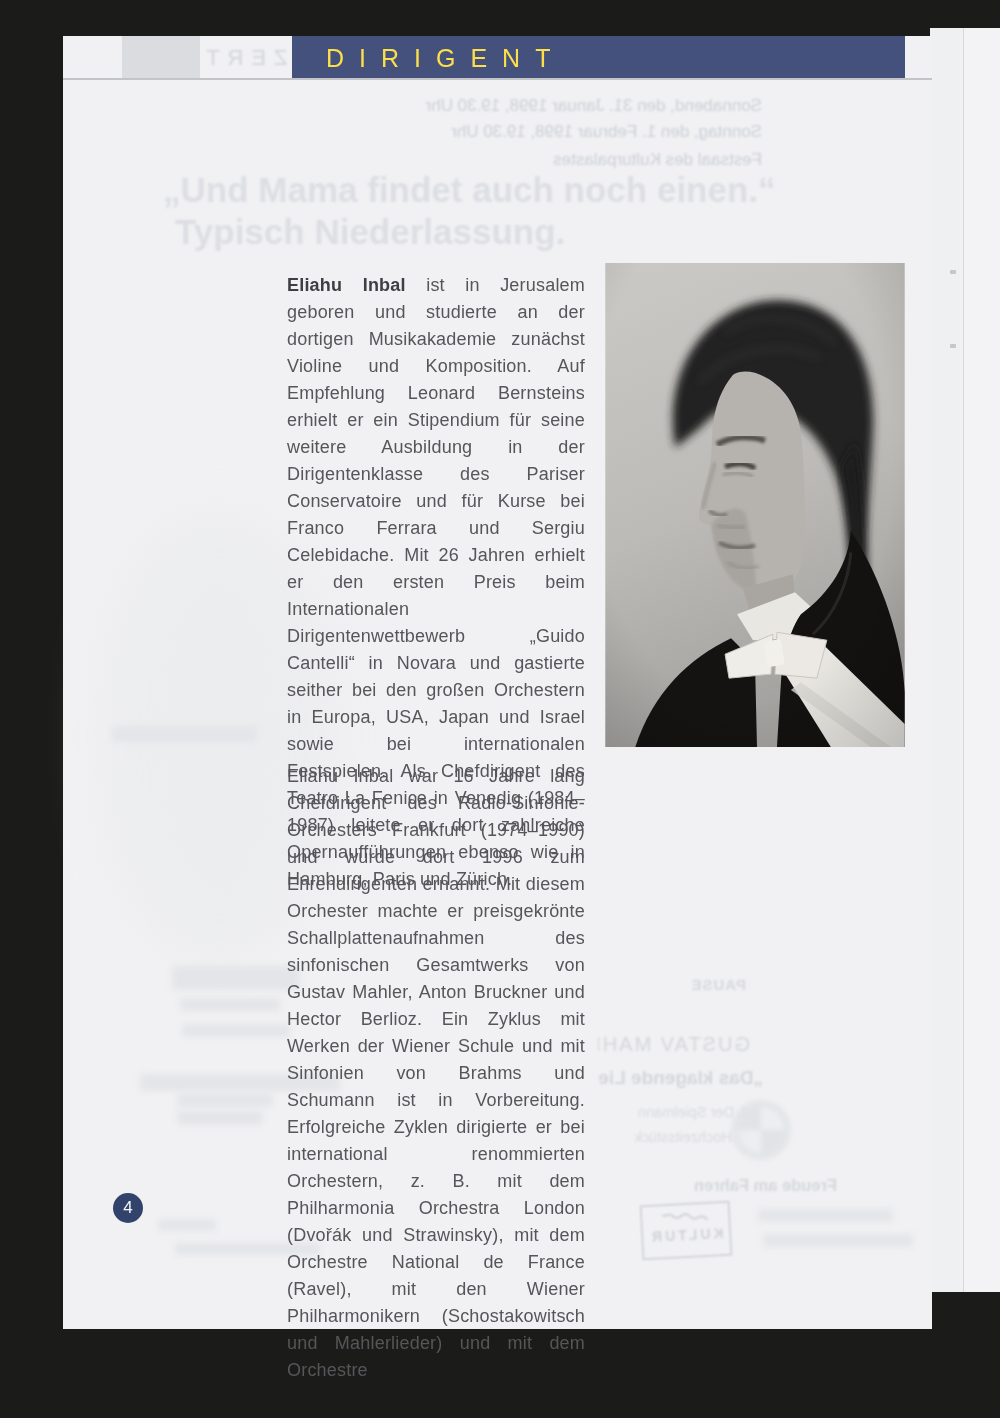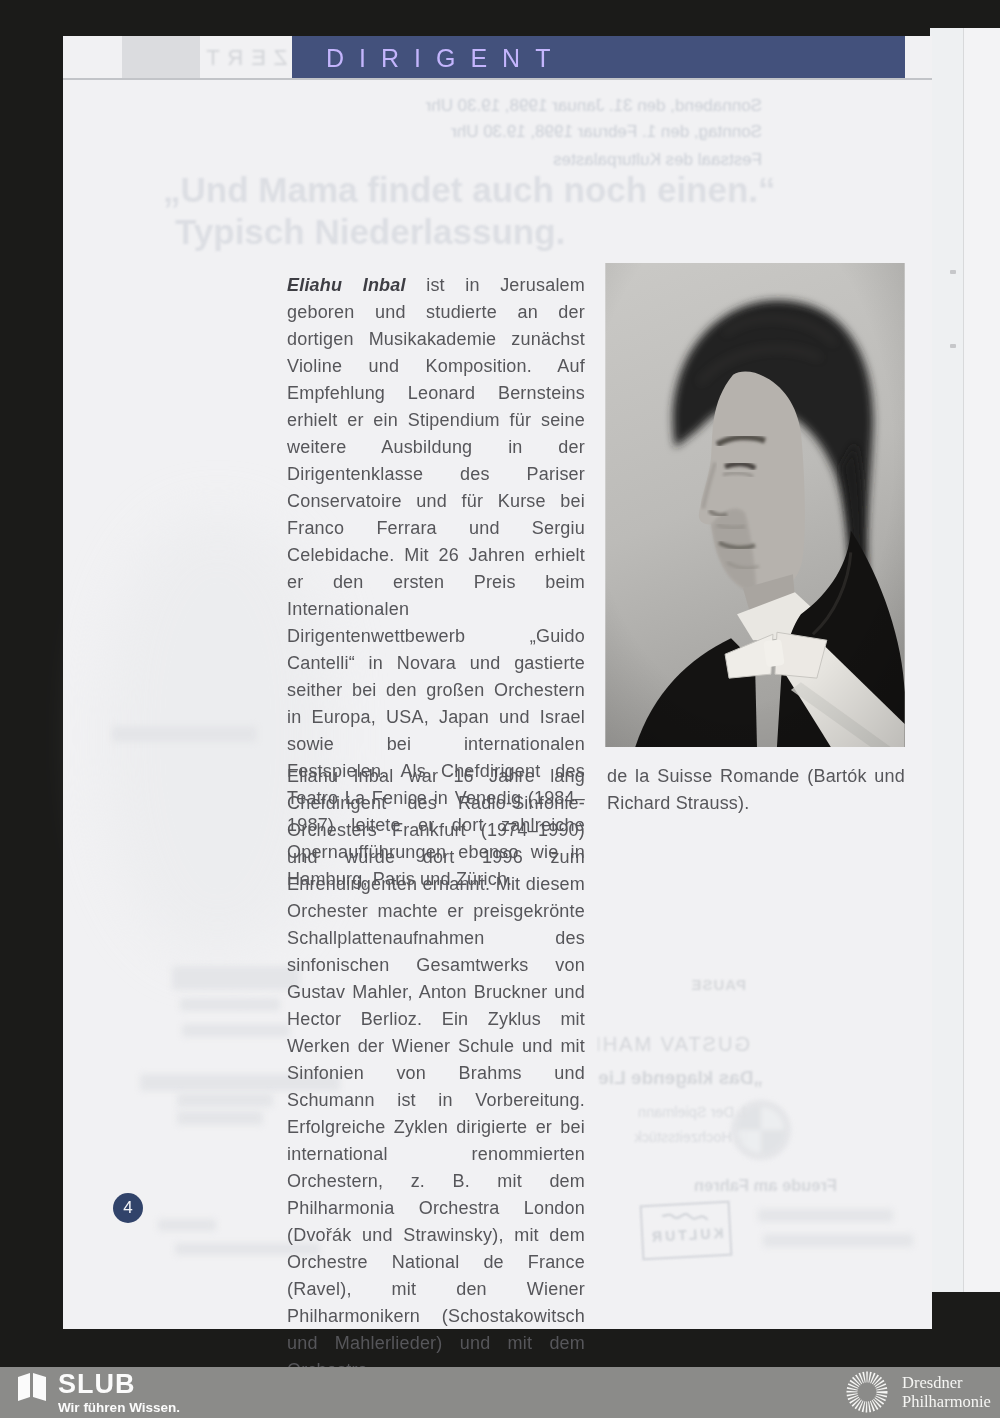--- a/index.html
+++ b/index.html
@@ -7,30 +7,30 @@
          font-family:"Liberation Sans",sans-serif;}
   
   #page2{position:absolute;left:930px;top:28px;width:70px;height:1264px;background:#eef0f2;}
   #page2 .crease{position:absolute;left:33px;top:0;width:1px;height:100%;background:#d8d9db;}
   #page2 .lighter{position:absolute;left:34px;top:0;width:36px;height:100%;background:#f3f3f5;}
   .staple{position:absolute;width:6px;height:4px;background:#c6c7ca;border-radius:1px;}
   #page{position:absolute;left:63px;top:36px;width:869px;height:1293px;background:#f1f1f3;}
   
   .hdr-rule{position:absolute;left:0;top:42px;width:100%;height:2px;background:#b2b4ba;opacity:.75;}
   .hdr-bar{position:absolute;left:229px;top:0;width:613px;height:42px;background:#43517c;
-           color:#c4b5fd;font-size:25px;letter-spacing:15px;line-height:44px;padding-left:34px;
+           color:#fde047;font-size:25px;letter-spacing:15px;line-height:44px;padding-left:34px;
            box-sizing:border-box;white-space:nowrap;overflow:hidden;}
   .konzert-strip{position:absolute;left:59px;top:0;width:78px;height:42px;background:#dbdcdf;}
   .ghost{position:absolute;color:#cbcfd6;filter:blur(1px);transform:scaleX(-1);white-space:nowrap;overflow:hidden;}
   .ghost-n{position:absolute;color:#dcdee3;filter:blur(1.3px);white-space:nowrap;}
   .gbar{position:absolute;background:#e4e5e8;border-radius:3px;filter:blur(3px);}
   
   .col{position:absolute;width:298px;color:#56565a;font-size:18px;line-height:27px;
        text-align:justify;letter-spacing:.2px;hyphens:auto;-webkit-hyphens:auto;}
-  .col b{color:#3e3e44;font-style:italic;}
+  .col b{color:#3e3e44;}
   .col p{margin:0;}
   
   #photo{position:absolute;left:542px;top:227px;width:300px;height:484px;}
   
   .pgnum{position:absolute;left:50px;top:1157px;width:30px;height:30px;border-radius:50%;
          background:#31436a;color:#f4f5f8;font-size:17px;line-height:30px;text-align:center;}
   
   .stamp{position:absolute;left:578px;top:1167px;width:90px;height:55px;border:2px solid #d3d5da;
          transform:scaleX(-1) rotate(3deg);filter:blur(.8px);color:#ced1d6;text-align:center;
          font-weight:bold;font-size:14px;letter-spacing:3px;box-sizing:border-box;}
@@ -138,21 +138,20 @@
       </svg>
     </div>
 
     <div class="col" style="left:224px;top:236px;" lang="de">
       <p><b>Eliahu Inbal</b><span> ist in Jerusalem geboren und studierte an der dortigen Musikakademie zunächst Violine und Komposition. Auf Empfehlung Leonard Bernsteins erhielt er ein Stipendium für seine weitere Ausbildung in der Dirigentenklasse des Pariser Conservatoire und für Kurse bei Franco Ferrara und Sergiu Celebidache. Mit 26 Jahren erhielt er den ersten Preis beim Internationalen Dirigentenwettbewerb „Guido Cantelli“ in Novara und gastierte seither bei den großen Orchestern in Europa, USA, Japan und Israel sowie bei internationalen Festspielen. Als Chefdirigent des Teatro La Fenice in Venedig (1984–1987) leitete er dort zahlreiche Opernaufführungen ebenso wie in Hamburg, Paris und Zürich.</span></p>
     </div>
     <div class="col" style="left:224px;top:727px;" lang="de">
       <p>Eliahu Inbal war 16 Jahre lang Chefdirigent des Radio-Sinfonie-Orchesters Frankfurt (1974–1990) und wurde dort 1996 zum Ehrendirigenten ernannt. Mit diesem Orchester machte er preisgekrönte Schallplattenaufnahmen des sinfonischen Gesamtwerks von Gustav Mahler, Anton Bruckner und Hector Berlioz. Ein Zyklus mit Werken der Wiener Schule und mit Sinfonien von Brahms und Schumann ist in Vorbereitung. Erfolgreiche Zyklen dirigierte er bei international renommierten Orchestern, z. B. mit dem Philharmonia Orchestra London (Dvořák und Strawinsky), mit dem Orchestre National de France (Ravel), mit den Wiener Philharmonikern (Schostakowitsch und Mahlerlieder) und mit dem Orchestre</p>
     </div>
     <div class="col" style="left:544px;top:727px;" lang="de">
-      <p>de la Suisse Romande (Bartók und Richard Strauss).</p>
     </div>
 
     <div class="ghost" style="left:603px;top:940px;width:80px;font-size:15px;font-weight:bold;letter-spacing:1px;color:#d6d8db;">PAUSE</div>
     <div class="ghost" style="left:535px;top:997px;width:152px;font-size:20px;letter-spacing:2px;color:#d4d6da;">GUSTAV MAHLER</div>
     <div class="ghost" style="left:535px;top:1031px;width:165px;font-size:19px;font-weight:bold;color:#d4d6da;">„Das klagende Lied“</div>
     <div class="ghost" style="left:552px;top:1068px;width:131px;font-size:14.5px;color:#d8dade;">I. Der Spielmann</div>
     <div class="ghost" style="left:545px;top:1093px;width:140px;font-size:14.5px;color:#d8dade;">II. Hochzeitsstück</div>
     <div class="roundel"></div>
     <div class="ghost" style="left:628px;top:1140px;width:146px;font-size:16.5px;font-weight:bold;color:#d5d7db;">Freude am Fahren</div>
 
@@ -161,35 +160,14 @@
         <path d="M3,12 C10,2 14,16 21,7 C27,0 31,14 38,6 C42,2 46,8 48,5" stroke="#ced1d6" stroke-width="2" fill="none"></path>
       </svg>
       <div>KULTUR</div>
     </div>
 
     <div class="pgnum">
       <span>4</span>
     </div>
   </div>
 
-  <div id="footer">
-    <div class="slub">
-      <svg width="36" height="36" viewBox="0 0 36 36">
-        <path d="M4,8 L16,4 L16,28 L4,32 Z" fill="#fbfbfb"></path>
-        <path d="M19,4 L32,8 L32,32 L19,28 Z" fill="#fbfbfb"></path>
-      </svg>
-      <div class="slub-text">
-        <div class="slub-name">SLUB</div>
-        <div class="slub-tag">Wir führen Wissen.</div>
-      </div>
-    </div>
-    <div class="dphil">
-      <svg width="50" height="50" viewBox="0 0 50 50">
-        <circle cx="25" cy="25" r="15" fill="none" stroke="#f6f6f4" stroke-width="11" stroke-dasharray="1.3 1.6"></circle>
-      </svg>
-      <div class="dphil-text">
-        <div>Dresdner</div>
-        <div>Philharmonie</div>
-      </div>
-    </div>
-  </div>
 
 </div>
 
 </body></html>

